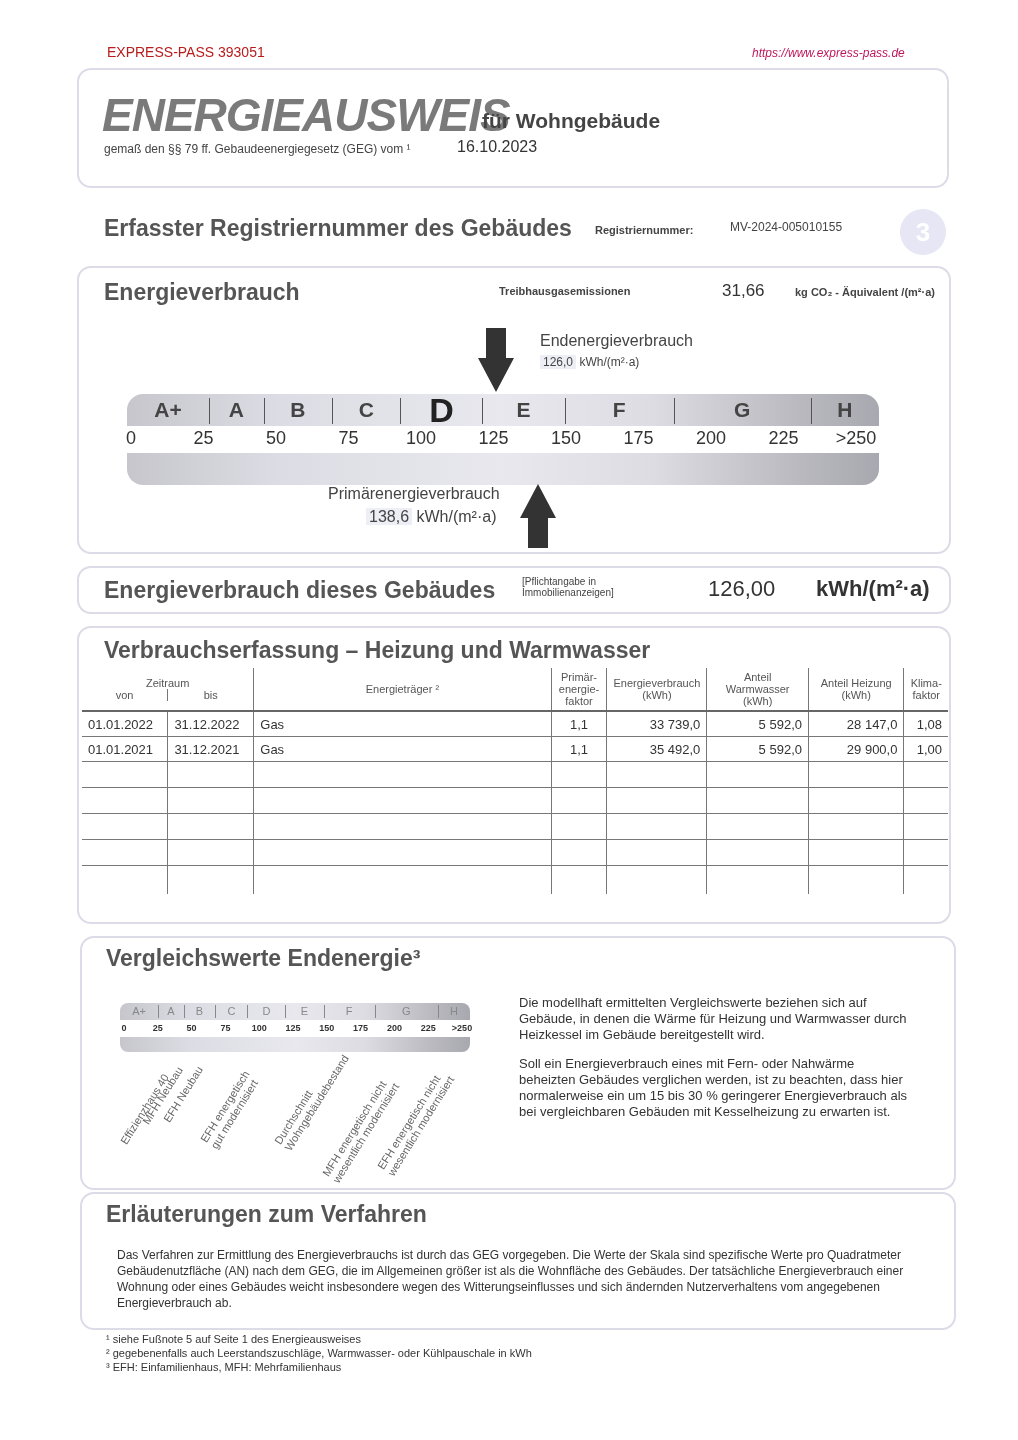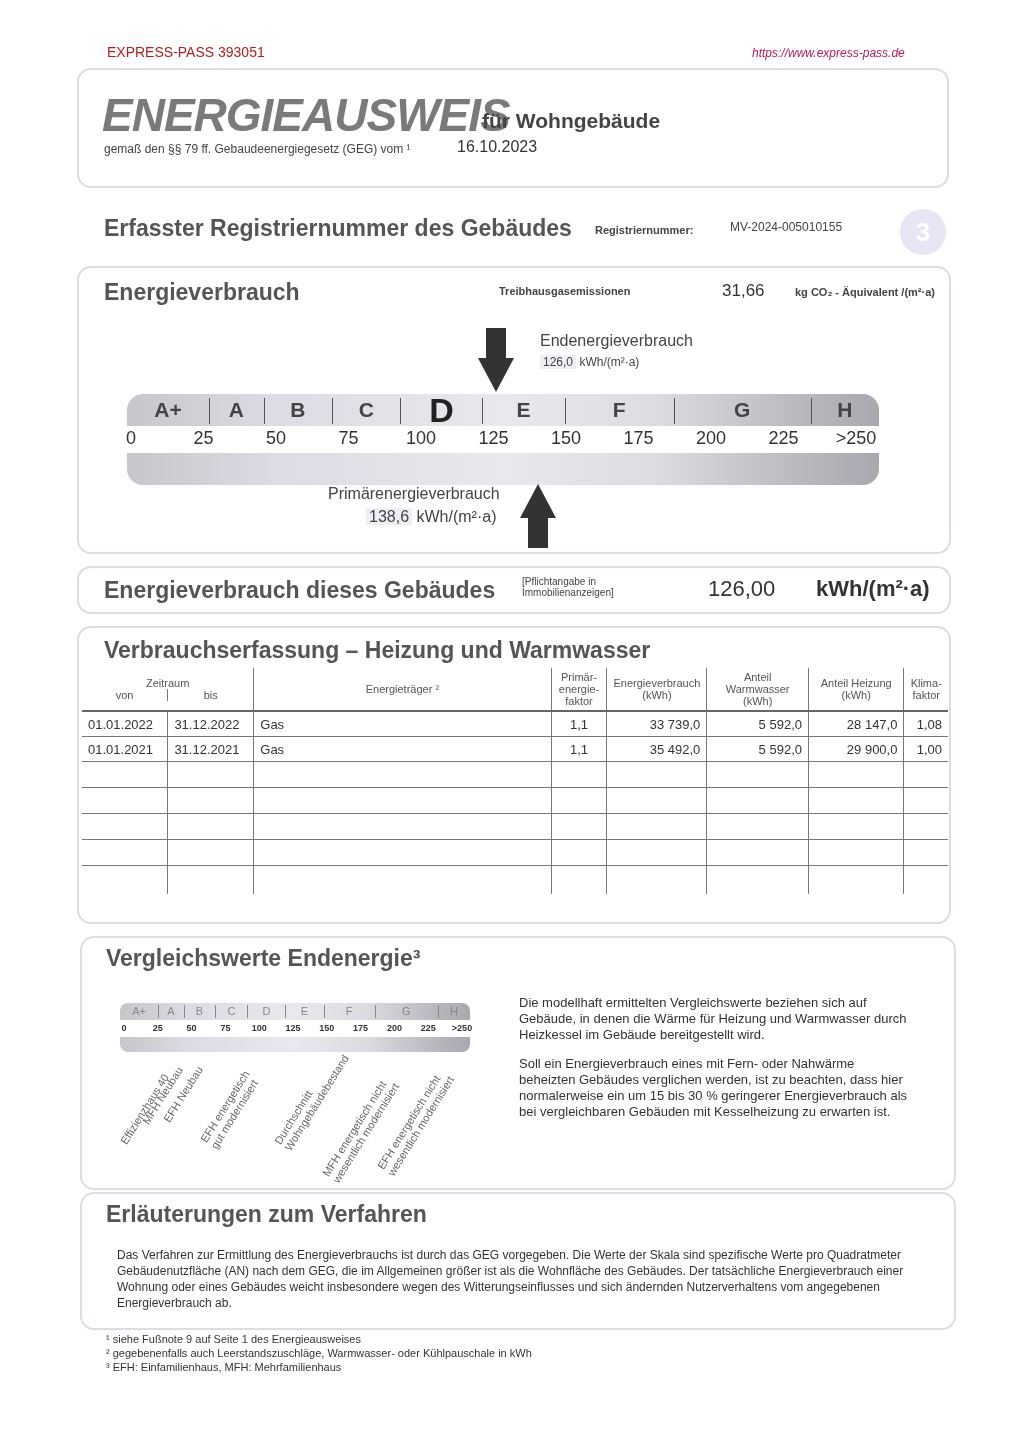--- a/index.html
+++ b/index.html
@@ -285,15 +285,15 @@
       <div>wesentlich modernisiert</div>
     </div>
   </div>
 <div class="abs para" style="left:519px;top:995px;width:390px;">Die modellhaft ermittelten Vergleichswerte beziehen sich auf Gebäude, in denen die Wärme für Heizung und Warmwasser durch Heizkessel im Gebäude bereitgestellt wird.</div>
 <div class="abs para" style="left:519px;top:1056px;width:390px;">Soll ein Energieverbrauch eines mit Fern- oder Nahwärme beheizten Gebäudes verglichen werden, ist zu beachten, dass hier normalerweise ein um 15 bis 30 % geringerer Energieverbrauch als bei vergleichbaren Gebäuden mit Kesselheizung zu erwarten ist.</div>
 
 <div class="box" style="left:80px;top:1192px;width:872px;height:134px;"></div>
 <div class="abs sec-title" style="left:106px;top:1201px;">Erläuterungen zum Verfahren</div>
 <div class="abs expl">Das Verfahren zur Ermittlung des Energieverbrauchs ist durch das GEG vorgegeben. Die Werte der Skala sind spezifische Werte pro Quadratmeter Gebäudenutzfläche (AN) nach dem GEG, die im Allgemeinen größer ist als die Wohnfläche des Gebäudes. Der tatsächliche Energieverbrauch einer Wohnung oder eines Gebäudes weicht insbesondere wegen des Witterungseinflusses und sich ändernden Nutzerverhaltens vom angegebenen Energieverbrauch ab.</div>
 
-<div class="abs fn" style="top:1333px;">¹ siehe Fußnote 9 auf Seite 1 des Energieausweises</div>
+<div class="abs fn" style="top:1333px;">¹ siehe Fußnote 5 auf Seite 1 des Energieausweises</div>
 <div class="abs fn" style="top:1347px;">² gegebenenfalls auch Leerstandszuschläge, Warmwasser- oder Kühlpauschale in kWh</div>
 <div class="abs fn" style="top:1361px;">³ EFH: Einfamilienhaus, MFH: Mehrfamilienhaus</div>
 
 </body></html>

